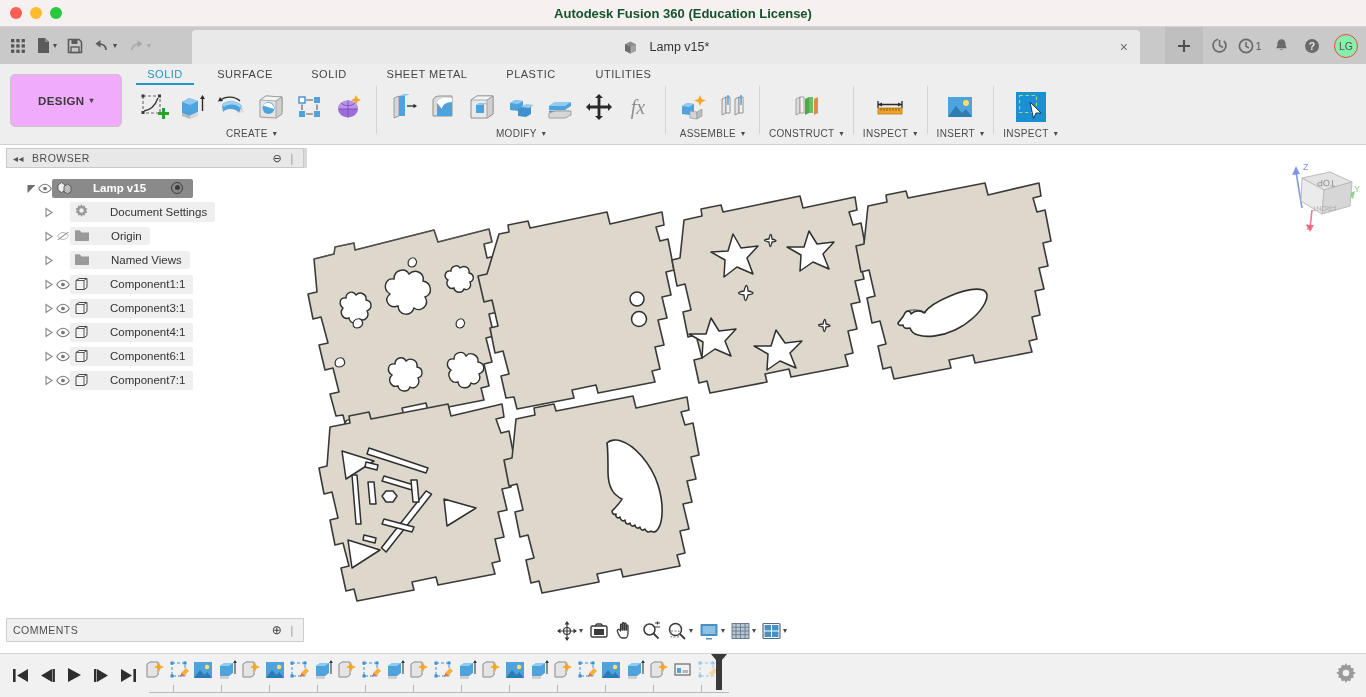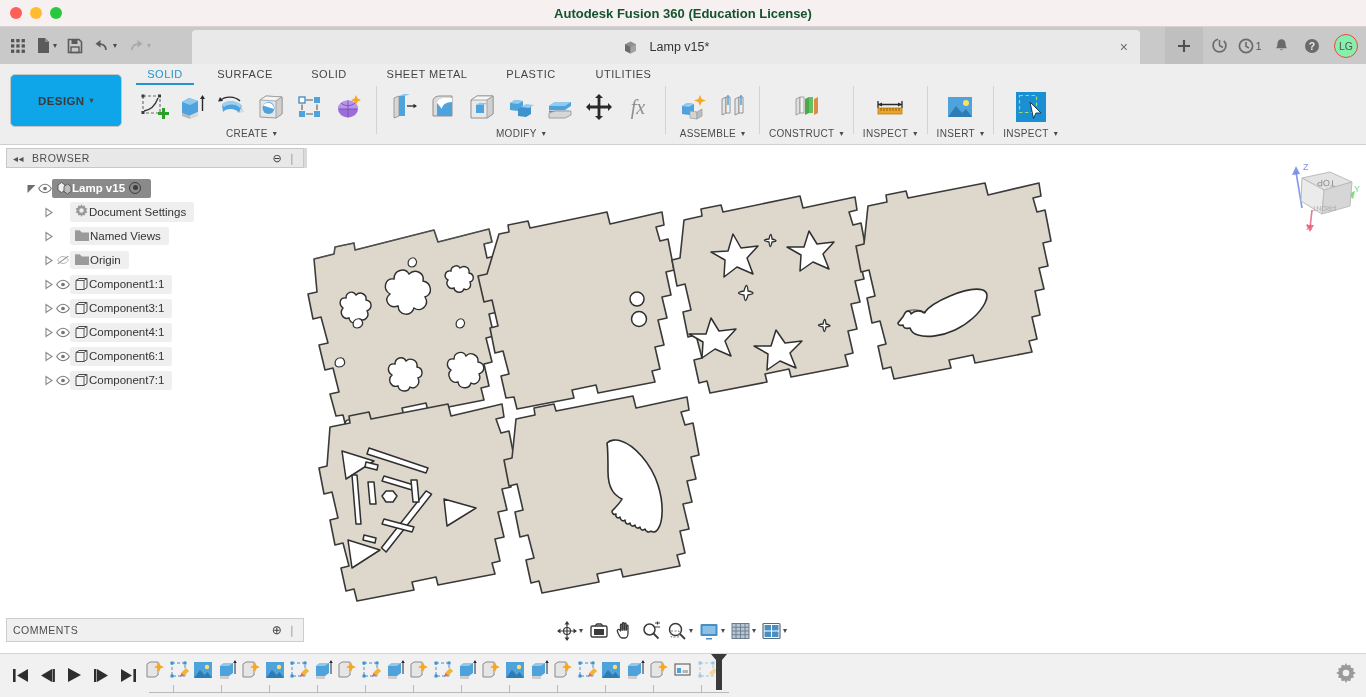--- a/index.html
+++ b/index.html
@@ -79,21 +79,21 @@
     font-size: 10.5px; color: #555; margin-left: 6px; text-align: right;
   }
 
   
   .ribbon {
     position: absolute; top: 64px; left: 0; width: 1366px; height: 81px;
     background: #eeeeee; border-bottom: 1px solid #cfcfcf;
   }
   .design-btn {
     position: absolute; left: 10px; top: 10px; width: 112px; height: 53px;
-    background: #0ea5e9; border: 1px solid #c6c6c6; border-radius: 5px;
+    background: #f0abfc; border: 1px solid #c6c6c6; border-radius: 5px;
     display: flex; align-items: center; justify-content: center;
     font-size: 11.5px; font-weight: bold; color: #3a3a3a; letter-spacing: .4px;
   }
   .tabs {
     position: absolute; left: 130px; top: 0; height: 20px;
     display: flex; align-items: center; gap: 0;
   }
   .rtab {
     font-size: 11px; color: #444; letter-spacing: .5px;
     padding: 3px 0 4px 0; text-align: center;
@@ -126,21 +126,21 @@
   .hdr-collapse { color: #555; font-size: 10px; margin-right: 8px; }
   .hdr-minus { margin-left: auto; font-size: 11px; color: #3c3c3c; }
   .hdr-grip { margin-left: 5px; color: #9a9a9a; font-size: 11px; }
   .tree { padding-top: 8px; font-size: 11.5px; color: #333; }
   .trow {
     display: flex; align-items: center; height: 24px; gap: 0;
   }
   .tw { width: 14px; display:flex; align-items:center; justify-content:center; }
   .tlabel {
     background: #efefef; padding: 2px 8px 3px 4px; border-radius: 2px;
-    display: inline-flex; align-items: center; gap: 0;
+    display: inline-flex; align-items: center; gap: 21px;
   }
   .tlabel.root {
     background: #8a8a8a; color: #fff; font-weight: bold;
     padding: 2px 10px 3px 5px;
   }
   .radio-dot {
     width: 12px; height: 12px; border-radius: 50%;
     border: 1.5px solid #3c3c3c; display: inline-flex;
     align-items: center; justify-content: center; margin-left: 4px;
   }
@@ -612,48 +612,48 @@
           <span>Document Settings</span>
         </span>
       </div>
 
       <div class="trow" style="padding-left:36px">
         <span class="tw">
           <svg width="10" height="11" viewBox="0 0 10 11">
               <path d="M2 1.5l6 4-6 4z" fill="none" stroke="#888" stroke-width="1.1"></path>
             </svg>
         </span>
+        <span class="tw">
+          <svg width="16" height="12" viewBox="0 0 16 12">
+            <path d="M8 2C5 2 2.6 4.4 1.8 6c.8 1.6 3.2 4 6.2 4s5.4-2.4 6.2-4C13.4 4.4 11 2 8 2z" fill="none" stroke="#a9a9a9" stroke-width="1"></path>
+            <path d="M2 10.5L14 1.5" stroke="#8a8a8a" stroke-width="1.2"></path>
+          </svg>
+        </span>
+        <span class="tlabel">
+          <svg width="16" height="13" viewBox="0 0 16 13">
+            <path d="M1 2h5.5l1.2 1.5H15V12H1z" fill="#9a9a9a"></path>
+            <path d="M1 1h5v1H1z" fill="#b5b5b5"></path>
+          </svg>
+          <span>Origin</span>
+        </span>
+      </div>
+
+      <div class="trow" style="padding-left:36px">
+        <span class="tw">
+          <svg width="10" height="11" viewBox="0 0 10 11">
+              <path d="M2 1.5l6 4-6 4z" fill="none" stroke="#888" stroke-width="1.1"></path>
+            </svg>
+        </span>
         <span class="tw"></span>
         <span class="tlabel">
           <svg width="16" height="13" viewBox="0 0 16 13">
             <path d="M1 2h5.5l1.2 1.5H15V12H1z" fill="#9a9a9a"></path>
             <path d="M1 1h5v1H1z" fill="#b5b5b5"></path>
           </svg>
           <span>Named Views</span>
-        </span>
-      </div>
-
-      <div class="trow" style="padding-left:36px">
-        <span class="tw">
-          <svg width="10" height="11" viewBox="0 0 10 11">
-              <path d="M2 1.5l6 4-6 4z" fill="none" stroke="#888" stroke-width="1.1"></path>
-            </svg>
-        </span>
-        <span class="tw">
-          <svg width="16" height="12" viewBox="0 0 16 12">
-            <path d="M8 2C5 2 2.6 4.4 1.8 6c.8 1.6 3.2 4 6.2 4s5.4-2.4 6.2-4C13.4 4.4 11 2 8 2z" fill="none" stroke="#a9a9a9" stroke-width="1"></path>
-            <path d="M2 10.5L14 1.5" stroke="#8a8a8a" stroke-width="1.2"></path>
-          </svg>
-        </span>
-        <span class="tlabel">
-          <svg width="16" height="13" viewBox="0 0 16 13">
-            <path d="M1 2h5.5l1.2 1.5H15V12H1z" fill="#9a9a9a"></path>
-            <path d="M1 1h5v1H1z" fill="#b5b5b5"></path>
-          </svg>
-          <span>Origin</span>
         </span>
       </div>
 
       <div class="trow" style="padding-left:36px">
         <span class="tw">
             <svg width="10" height="11" viewBox="0 0 10 11">
               <path d="M2 1.5l6 4-6 4z" fill="none" stroke="#888" stroke-width="1.1"></path>
             </svg>
           </span>
         <span class="tw">

